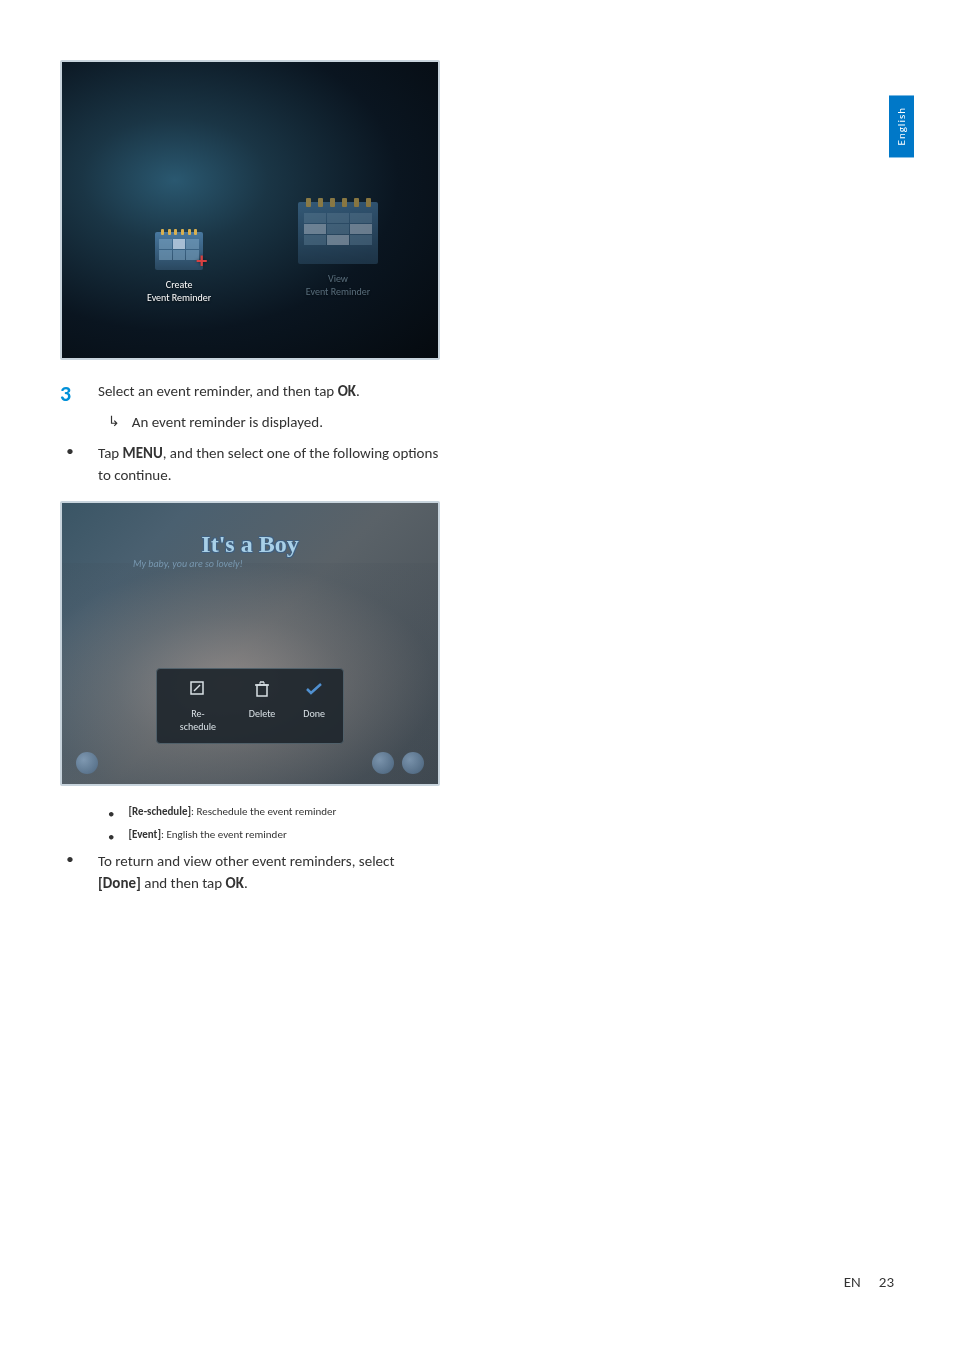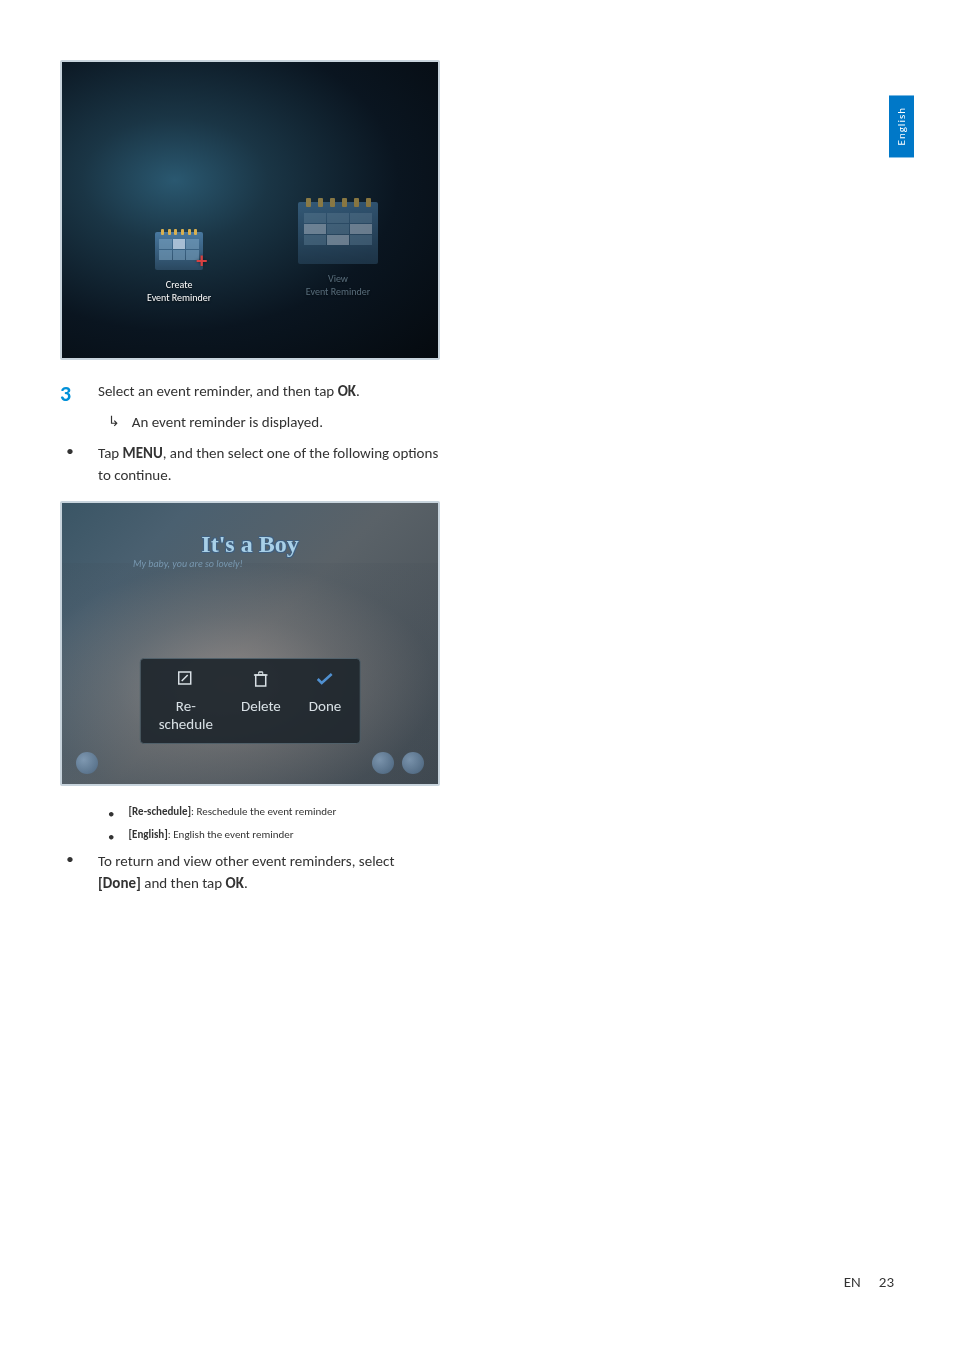--- a/index.html
+++ b/index.html
@@ -256,21 +256,21 @@
       gap: 8px;
     }
     .popup-icon {
       width: 20px;
       height: 20px;
       display: flex;
       align-items: center;
       justify-content: center;
     }
     .popup-label {
-      font-size: 15px;
+      font-size: 10px;
       color: #d8e0e5;
     }
     .check-svg {
       stroke: #5090d0;
     }
     .nested-bullet {
       display: flex;
       align-items: flex-start;
       gap: 14px;
       margin-left: 48px;
@@ -418,21 +418,21 @@
 
   <div class="nested-bullet">
     <span class="nested-dot">•</span>
     <div class="nested-text">
       <span class="bold">[Re-schedule]</span><span>: Reschedule the event reminder</span>
     </div>
   </div>
   <div class="nested-bullet">
     <span class="nested-dot">•</span>
     <div class="nested-text">
-      <span class="bold">[English]</span><span>: English the event reminder</span>
+      <span class="bold">[Event]</span><span>: English the event reminder</span>
     </div>
   </div>
 
   <div class="bullet-row">
     <div class="bullet-dot">•</div>
     <div class="bullet-text">
       <span>To return and view other event reminders, select </span><span class="bold">[Done]</span><span> and then tap </span><span class="bold">OK</span><span>.</span>
     </div>
   </div>
 

